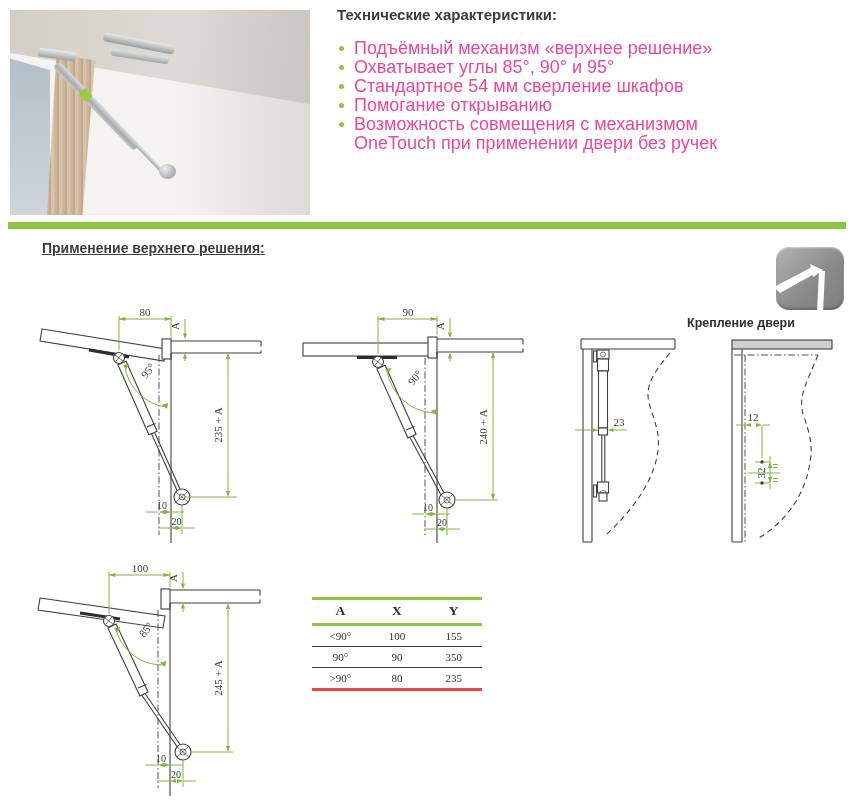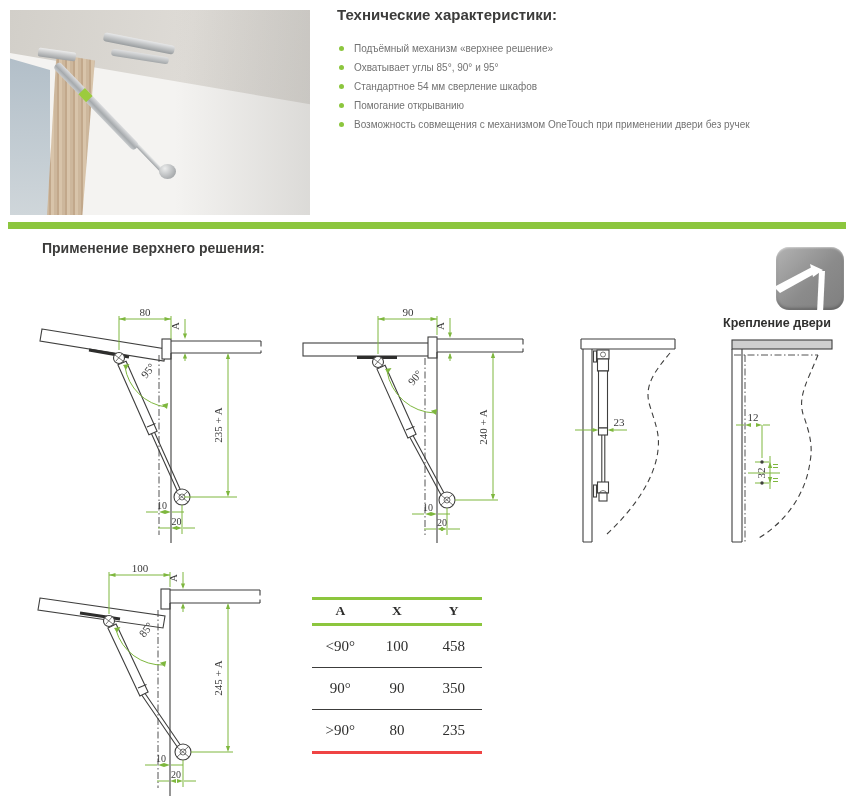--- a/index.html
+++ b/index.html
@@ -32,30 +32,30 @@
   .ph-rod{position:absolute;left:127px;top:133px;width:42px;height:4px;border-radius:2px;
       transform-origin:0 50%;transform:rotate(46deg);
       background:linear-gradient(180deg,#eceded,#9fa3a6);}
   .ph-ball{position:absolute;left:149px;top:154px;width:17px;height:15px;border-radius:50%;
       background:radial-gradient(circle at 35% 30%,#eceded,#8e9295);}
 
   
   .specs{position:absolute;left:337px;top:6px;width:480px;}
   .specs h2{font-size:15px;font-weight:bold;margin:0 0 16px 0;color:#3c3c3b;}
   .specs ul{list-style:none;margin:0;padding:0;width:420px;}
-  .specs li{position:relative;padding-left:17px;font-size:10px;line-height:19px;color:#737373;}
+  .specs li{position:relative;padding-left:17px;font-size:18px;line-height:19px;color:#ec4899;}
   .specs li .dot{position:absolute;left:2px;top:7px;width:5px;height:5px;border-radius:50%;background:#8cc63e;}
 
   .divider{position:absolute;left:8px;top:222px;width:838px;height:7px;background:#8cc63e;}
-  .app-title{position:absolute;left:42px;top:240px;font-size:14px;font-weight:bold;color:#3c3c3b;}
+  .app-title{position:absolute;left:42px;top:240px;font-size:14px;font-weight:bold;color:#3c3c3b;text-decoration:underline;}
 
   .mount-icon{position:absolute;left:776px;top:247px;width:68px;height:63px;border-radius:13px;
       background:linear-gradient(135deg,#b3b3b3,#8b8b8b 55%,#7f7f7f);
       box-shadow:inset 0 1px 2px rgba(255,255,255,.5), inset 0 -2px 3px rgba(0,0,0,.25);}
-  .mount-label{position:absolute;left:700px;top:316px;width:154px;text-align:center;
+  .mount-label{position:absolute;left:664px;top:316px;width:154px;text-align:center;
       font-size:12.5px;font-weight:bold;color:#2f2f2e;}
 
   
   svg{position:absolute;overflow:visible;}
   .k{stroke:#3f3f3e;stroke-width:1.1;fill:none;}
   .k3{stroke:#2e2e2d;stroke-width:3;fill:none;}
   .kf{fill:#fff;stroke:#3f3f3e;stroke-width:1.1;}
   .kh{stroke:#3f3f3e;stroke-width:.7;fill:none;}
   .gray{fill:#cfcfcf;stroke:#3f3f3e;stroke-width:1.1;}
   .dd{stroke-dasharray:7,2.5,1.5,2.5;stroke-width:.9;}
@@ -63,21 +63,21 @@
   .g{stroke:#7eb73e;stroke-width:1;fill:none;}
   .ga{fill:#7eb73e;stroke:none;}
   .t{font:11px "Liberation Serif",serif;fill:#3a3a3a;}
   .ts{font:10px "Liberation Serif",serif;fill:#3a3a3a;}
 
   
   table.dims{position:absolute;left:312px;top:597px;width:170px;border-collapse:collapse;
       font-family:"Liberation Serif",serif;color:#2e2e2d;border-top:3px solid #8cc63e;}
   table.dims th{font-size:13.5px;font-weight:bold;text-align:center;padding:3px 0 4px;
       border-bottom:3px solid #8cc63e;width:33%;}
-  table.dims td{font-size:15px;text-align:center;padding:12px 0;}
+  table.dims td{font-size:11px;text-align:center;padding:4px 0;}
   table.dims tbody tr + tr td{border-top:1px solid #3c3c3b;}
   table.dims tbody tr:last-child td{border-bottom:3px solid #ef4444;}
 </style>
 </head>
 <body>
 
 <div class="page">
 
   <div class="photo">
     <div class="ph-ceiling"></div>
@@ -291,21 +291,21 @@
       <tr>
         <th>A</th>
         <th>X</th>
         <th>Y</th>
       </tr>
     </thead>
     <tbody>
       <tr>
         <td>&lt;90°</td>
         <td>100</td>
-        <td>458</td>
+        <td>155</td>
       </tr>
       <tr>
         <td>90°</td>
         <td>90</td>
         <td>350</td>
       </tr>
       <tr>
         <td>&gt;90°</td>
         <td>80</td>
         <td>235</td>

